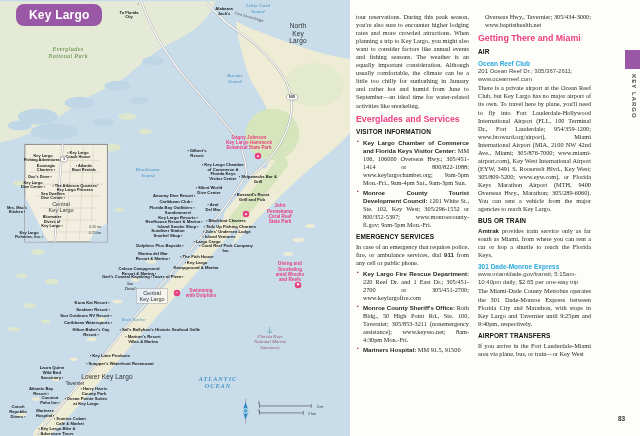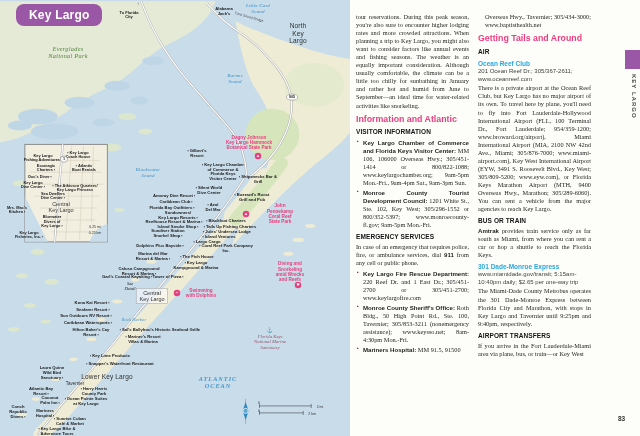--- a/index.html
+++ b/index.html
@@ -311,33 +311,33 @@
       <div class="ml scale" style="left: 320px; top: 407px;">2 mi</div>
       <div class="ml scale" style="left: 259px; top: 411px;">0</div>
       <div class="ml scale" style="left: 312px; top: 414px;">2 km</div>
     </div>
   <div class="map-badge">Key Largo</div>
 </div>
 
 <div id="article">
   <div class="col" id="col1">
       <div class="blk p"><span>tour reservations. During this peak season, you're also sure to encounter higher lodging rates and more crowded attractions. When planning a trip to Key Largo, you might also want to consider factors like annual events and fishing seasons. The weather is an equally important consideration. Although usually comfortable, the climate can be a little too chilly for sunbathing in January and rather hot and humid from June to September—an ideal time for water-related activities like snorkeling.</span></div>
-      <div class="blk h2"><span>Information and Atlantic</span></div>
+      <div class="blk h2"><span>Everglades and Services</span></div>
       <div class="blk h3"><span>VISITOR INFORMATION</span></div>
       <div class="blk li"><span class="bold">Key Largo Chamber of Commerce and Florida Keys Visitor Center: </span><span>MM 106, 106000 Overseas Hwy.; 305/451-1414 or 800/822-1088; www.keylargochamber.org; 9am-5pm Mon.-Fri., 9am-4pm Sat., 9am-3pm Sun.</span></div>
       <div class="blk li"><span class="bold">Monroe County Tourist Development Council: </span><span>1201 White St., Ste. 102, Key West; 305/296-1552 or 800/352-5397; www.monroecounty-fl.gov; 9am-5pm Mon.-Fri.</span></div>
       <div class="blk h3"><span>EMERGENCY SERVICES</span></div>
       <div class="blk p"><span>In case of an emergency that requires police, fire, or ambulance services, dial </span><span class="bold">911</span><span> from any cell or public phone.</span></div>
       <div class="blk li"><span class="bold">Key Largo Fire Rescue Department: </span><span>220 Reef Dr. and 1 East Dr.; 305/451-2700 or 305/451-2700; www.keylargofire.com</span></div>
       <div class="blk li"><span class="bold">Monroe County Sheriff's Office: </span><span>Roth Bldg., 50 High Point Rd., Ste. 100, Tavernier; 305/853-3211 (nonemergency assistance); www.keysso.net; 8am-4:30pm Mon.-Fri.</span></div>
       <div class="blk li"><span class="bold">Mariners Hospital: </span><span>MM 91.5, 91500</span></div>
     </div>
   <div class="col" id="col2">
       <div class="blk licont"><span>Overseas Hwy., Tavernier; 305/434-3000; www.baptisthealth.net</span></div>
-      <div class="blk h2"><span>Getting Tails and Around</span></div>
+      <div class="blk h2"><span>Getting There and Miami</span></div>
       <div class="blk h3"><span>AIR</span></div>
       <div class="blk h4"><span>Ocean Reef Club</span></div>
       <div class="blk meta"><span>201 Ocean Reef Dr.; 305/367-2611; www.oceanreef.com</span></div>
       <div class="blk p"><span>There is a private airport at the Ocean Reef Club, but Key Largo has no major airport of its own. To travel here by plane, you'll need to fly into Fort Lauderdale-Hollywood International Airport (FLL, 100 Terminal Dr., Fort Lauderdale; 954/359-1200; www.broward.org/airport), Miami International Airport (MIA, 2100 NW 42nd Ave., Miami; 305/876-7000; www.miami-airport.com), Key West International Airport (EYW, 3491 S. Roosevelt Blvd., Key West; 305/809-5200; www.eyw.com), or Florida Keys Marathon Airport (MTH, 9400 Overseas Hwy., Marathon; 305/289-6060). You can rent a vehicle from the major agencies to reach Key Largo.</span></div>
       <div class="blk h3"><span>BUS OR TRAIN</span></div>
       <div class="blk p"><span class="bold">Amtrak</span><span> provides train service only as far south as Miami, from where you can rent a car or hop a shuttle to reach the Florida Keys.</span></div>
       <div class="blk h4"><span>301 Dade-Monroe Express</span></div>
       <div class="blk meta"><span>www.miamidade.gov/transit; 5:15am-10:40pm daily; $2.65 per one-way trip</span></div>
       <div class="blk p"><span>The Miami-Dade County Metrobus operates the 301 Dade-Monroe Express between Florida City and Marathon, with stops in Key Largo and Tavernier until 9:25pm and 9:40pm, respectively.</span></div>
       <div class="blk h3"><span>AIRPORT TRANSFERS</span></div>

